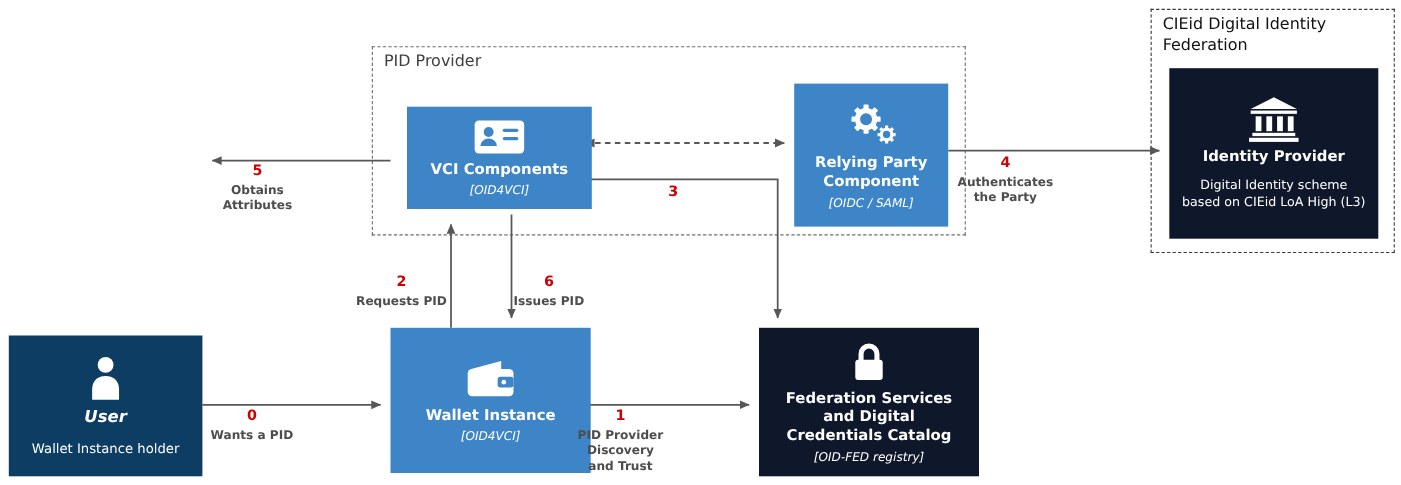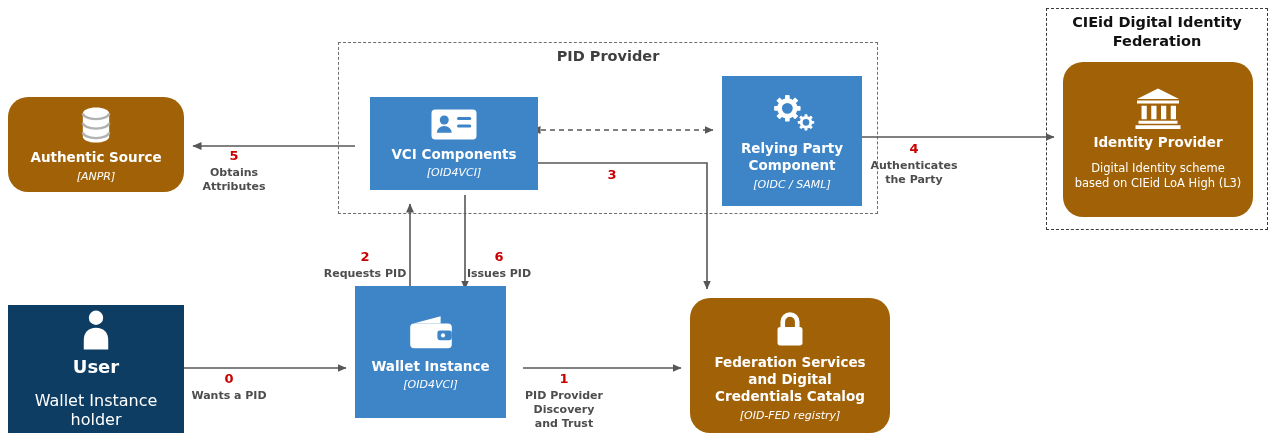--- a/index.html
+++ b/index.html
@@ -3,34 +3,34 @@
 <meta charset="utf-8">
 <style>
   * { margin:0; padding:0; box-sizing:border-box; }
   html,body { background:#ffffff; }
   body { font-family:"DejaVu Sans","Liberation Sans",sans-serif; }
   .canvas { position:relative; width:1274px; height:441px; background:#ffffff; overflow:hidden; }
 
   
   .group { position:absolute; border:1.5px dashed #6e6e6e; background:transparent; }
   .group.cieid { border-color:#3a3a3a; }
-  .group-title { width:100%; text-align:center; font-weight:bold; font-size:14.5px; color:#3f3f3f; padding:4px 10px 0 10px; line-height:1.3; }
+  .group-title { width:100%; text-align:left; font-weight:normal; font-size:14.5px; color:#3f3f3f; padding:4px 10px 0 10px; line-height:1.3; }
   .group.cieid .group-title { color:#111; }
 
   
   .node { position:absolute; display:flex; flex-direction:column; align-items:center; justify-content:center; text-align:center; color:#fff; padding:6px 12px; }
   .node .icon { line-height:0; margin-bottom:5px; }
   .node .title { font-weight:bold; font-size:13.5px; line-height:1.25; }
   .node .subtitle { font-style:italic; font-size:11px; margin-top:4px; }
   .node .desc { font-size:11.5px; margin-top:10px; line-height:1.35; }
   .blue { background:#3d85c6; }
-  .gray { background:#a16207;border-radius:20px; }
+  .gray { background:#0f172a; }
   .navy { background:#0d3d63; }
-  .node.user-node .title { font-size:18px; }
-  .node.user-node .subtitle { font-style:normal; font-size:16px; margin-top:13px; }
+  .node.user-node .title { font-size:15px;font-style:italic; }
+  .node.user-node .subtitle { font-style:normal; font-size:12px; margin-top:13px; }
   .node.fed-node { padding:6px 14px; }
   .node.idp-node { padding:6px 10px; }
 
   
   svg.wires { position:absolute; left:0; top:0; pointer-events:none; }
   .wire { stroke:#575757; stroke-width:1.6; fill:none; }
   .wire.dashed { stroke-dasharray:5 4; }
 
   
   .edge-label { position:absolute; text-align:center; font-size:11px; font-weight:bold; color:#4d4d4d; line-height:1.3; }
@@ -58,30 +58,20 @@
     <line class="wire" x1="355" y1="146" x2="193" y2="146" marker-end="url(#arr)"></line>
     <line class="wire dashed" x1="532" y1="130" x2="713" y2="130" marker-start="url(#arr)" marker-end="url(#arr)"></line>
     <line class="wire" x1="862" y1="137" x2="1054" y2="137" marker-end="url(#arr)"></line>
     <line class="wire" x1="410" y1="298" x2="410" y2="204" marker-end="url(#arr)"></line>
     <line class="wire" x1="465" y1="195" x2="465" y2="289" marker-end="url(#arr)"></line>
     <polyline class="wire" points="523,163 707,163 707,289" marker-end="url(#arr)"></polyline>
     <line class="wire" x1="184" y1="368" x2="346" y2="368" marker-end="url(#arr)"></line>
     <line class="wire" x1="523" y1="368" x2="681" y2="368" marker-end="url(#arr)"></line>
   </svg>
 
-  <div class="node gray" style="left:8px;top:97px;width:176px;height:95px">
-    <span class="icon">
-      <svg viewBox="0 0 60 52" width="44" height="38">
-        <path fill="#fff" d="M12 10 c0-4.4 8-8 18-8 s18 3.6 18 8 v32 c0 4.4 -8 8 -18 8 s-18 -3.6 -18 -8 z"></path>
-        <path fill="none" stroke="#b1b1b1" stroke-width="3.2" d="M12 10 c0 4.4 8 8 18 8 s18 -3.6 18 -8 M12 23 c0 4.4 8 8 18 8 s18 -3.6 18 -8 M12 36 c0 4.4 8 8 18 8 s18 -3.6 18 -8"></path>
-      </svg>
-    </span>
-    <span class="title">Authentic Source</span>
-    <span class="subtitle">[ANPR]</span>
-  </div>
 
   <div class="node blue" style="left:370px;top:97px;width:168px;height:93px">
     <span class="icon">
       <svg viewBox="0 0 64 44" width="48" height="33">
         <rect x="2" y="2" width="60" height="40" rx="5" fill="#fff"></rect>
         <circle cx="19" cy="16" r="6" fill="#3d85c6"></circle>
         <path d="M9 33 a10 9 0 0 1 20 0 z" fill="#3d85c6"></path>
         <rect x="36" y="12" width="19" height="4" rx="2" fill="#3d85c6"></rect>
         <rect x="36" y="22" width="19" height="4" rx="2" fill="#3d85c6"></rect>
       </svg>
@@ -150,21 +140,21 @@
     <span class="icon">
       <svg viewBox="0 0 64 58" width="46" height="42">
         <circle cx="32" cy="12" r="10" fill="#fff"></circle>
         <path d="M32 26 c-11 0 -17 7 -17 17 v13 h34 v-13 c0 -10 -6 -17 -17 -17 z" fill="#fff"></path>
       </svg>
     </span>
     <span class="title">User</span>
     <span class="subtitle">Wallet Instance holder</span>
   </div>
 
-  <div class="node blue" style="left:355px;top:286px;width:151px;height:132px">
+  <div class="node blue" style="left:355px;top:298px;width:182px;height:132px">
     <span class="icon">
       <svg viewBox="0 0 60 50" width="48" height="40">
         <path d="M8 13 l34 -9 v9 z" fill="#fff"></path>
         <rect x="4" y="13" width="52" height="31" rx="5" fill="#fff"></rect>
         <rect x="38" y="22" width="18" height="12" rx="3" fill="#3d85c6"></rect>
         <circle cx="45" cy="28" r="2.6" fill="#fff"></circle>
       </svg>
     </span>
     <span class="title">Wallet Instance</span>
     <span class="subtitle">[OID4VCI]</span>

